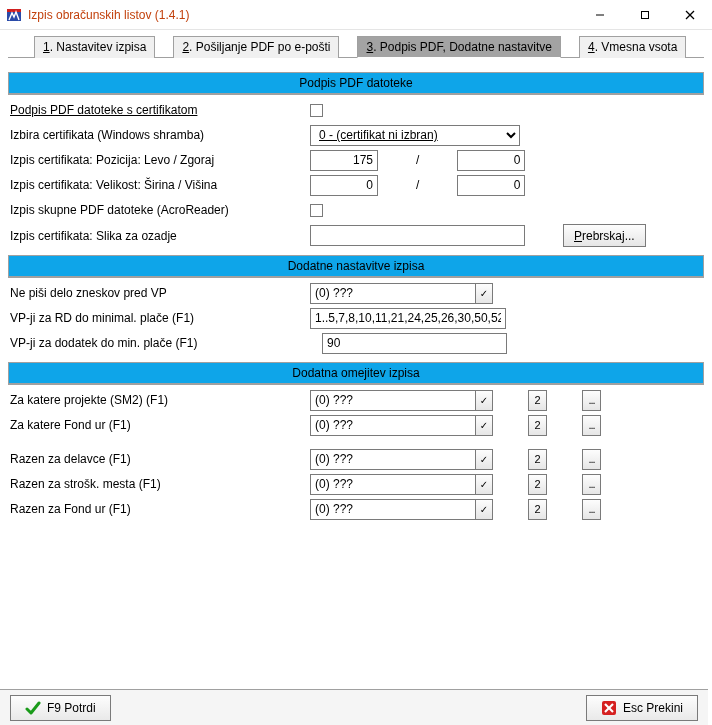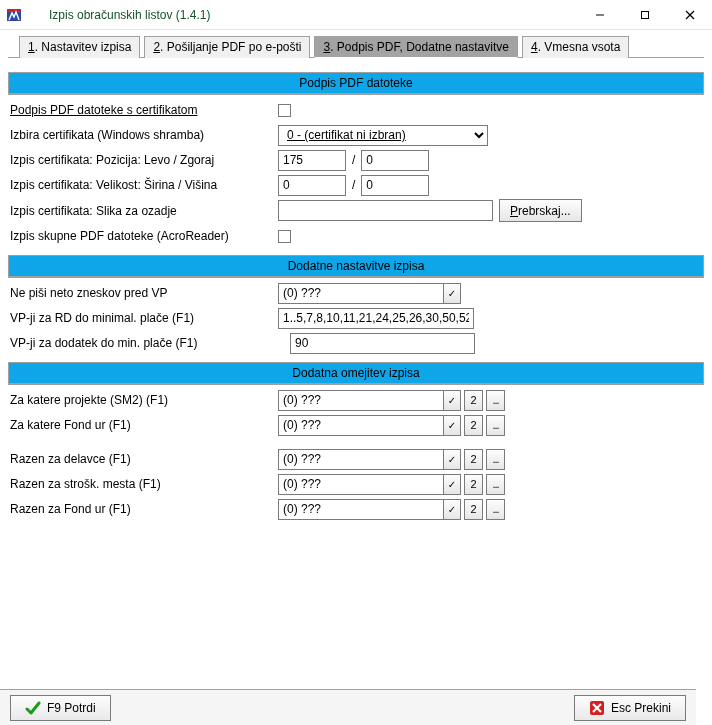--- a/index.html
+++ b/index.html
@@ -25,36 +25,36 @@
     border-bottom: 1px solid #e5e5e5;
   }
   .titlebar .app-icon {
     width: 16px; height: 16px;
     margin-right: 6px;
     display: flex; align-items: center; justify-content: center;
   }
   .titlebar .title {
     flex: 1;
     font-size: 12px;
-    color: #14532d;
-    margin-left: 21px;
+    color: #c2410c;
   }
   .titlebar .winbtns { display: flex; }
   .titlebar .winbtn {
     width: 45px; height: 30px;
     display: flex; align-items: center; justify-content: center;
     font-size: 13px;
     cursor: default;
   }
 
   
   .tabstrip {
     display: flex;
     padding: 5px 8px 0 19px;
-    gap: 4px;
+    gap: 18px;
+    margin-left: 15px;
   }
   .tab {
     border: 1px solid #a0a0a0;
     border-bottom: none;
     padding: 3px 8px 3px 8px;
     background: #f0f0f0;
     font-size: 12px;
     position: relative;
     top: 1px;
     cursor: default;
@@ -84,37 +84,38 @@
     background: #0ea5e9;
     border-bottom: 1px solid #a0a0a0;
   }
 
   
   .row {
     display: flex;
     align-items: center;
     margin: 3px 0;
     min-height: 22px;
+    gap: 32px;
   }
   .label {
     width: 270px;
     padding-left: 2px;
     padding-right: 6px;
   }
   .input-text {
     border: 1px solid #7a7a7a;
     height: 21px;
     padding: 1px 4px;
     font-family: inherit;
     font-size: 12px;
     background: #fff;
   }
   .input-num {
     width: 68px;
-    text-align: left;
+    text-align: right;
   }
   .slash {
     padding: 0 6px;
   }
   .checkbox {
     width: 13px; height: 13px;
     border: 1px solid #7a7a7a;
     background: #fff;
     display: inline-block;
     vertical-align: middle;
@@ -174,21 +175,21 @@
   .dotsbtn { letter-spacing: -1px; }
 
   .note {
     font-size: 12px;
     padding: 2px 2px 4px 2px;
   }
 
   
   .footer {
     position: absolute;
-    left: 0; right: 16px; bottom: 0;
+    left: 0; right: 4px; bottom: 0;
     height: 36px;
     border-top: 1px solid #a0a0a0;
     background: #f5f5f5;
     display: flex;
     align-items: center;
     justify-content: space-between;
     padding: 0 10px;
   }
   .bigbtn {
     border: 1px solid #7a7a7a;
@@ -291,39 +292,39 @@
     </div>
 
     <div class="row">
       <span class="label">Izpis certifikata: Velikost: Širina / Višina</span>
       <input class="input-text input-num" value="0" style="">
       <span class="slash">/</span>
       <input class="input-text input-num" value="0" style="">
     </div>
 
     <div class="row">
+      <span class="label">Izpis skupne PDF datoteke (AcroReader)</span>
+      <span class="checkbox"></span>
+    </div>
+
+    <div class="row">
       <span class="label">Izpis certifikata: Slika za ozadje</span>
       <input class="input-text field-browse" value="" style="">
       <button class="btn" style="margin-left:6px;">
         <span style="text-decoration: underline;">P</span>
           <span>rebrskaj...</span>
       </button>
     </div>
 
-    <div class="row">
-      <span class="label">Izpis skupne PDF datoteke (AcroReader)</span>
-      <span class="checkbox"></span>
-    </div>
-
     <div class="group">
       <div class="group-title">Dodatne nastavitve izpisa</div>
     </div>
 
     <div class="row">
-      <span class="label">Ne piši neto zneskov pred VP</span>
+      <span class="label">Ne piši delo zneskov pred VP</span>
       <div class="combo">
         <input class="combo-input" value="(0) ???" style="">
         <div class="combo-btn">
           <span>✓</span>
         </div>
       </div>
     </div>
 
     <div class="row">
       <span class="label">VP-ji za RD do minimal. plače (F1)</span>

